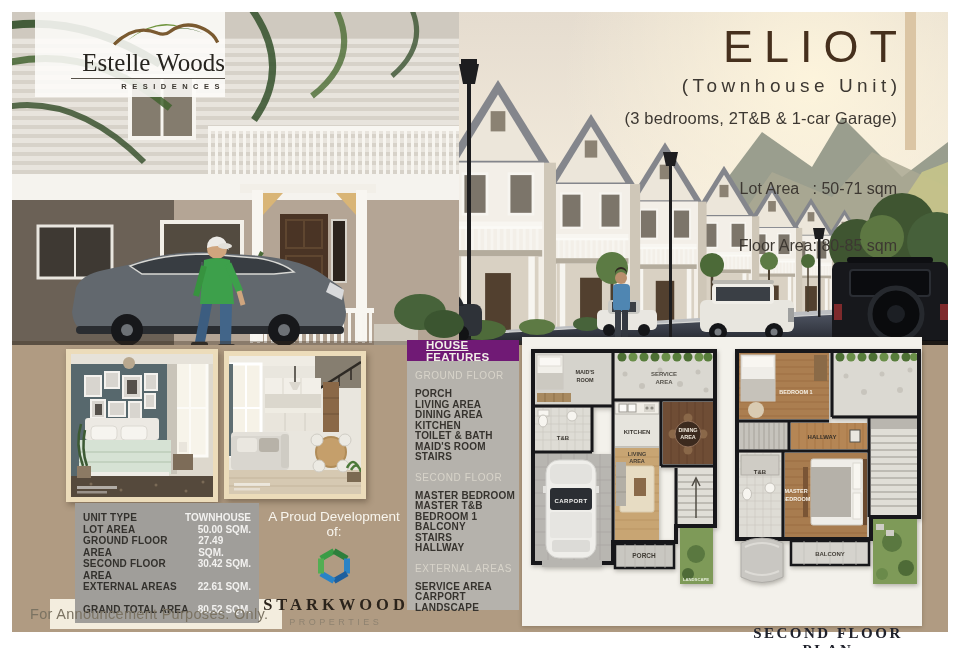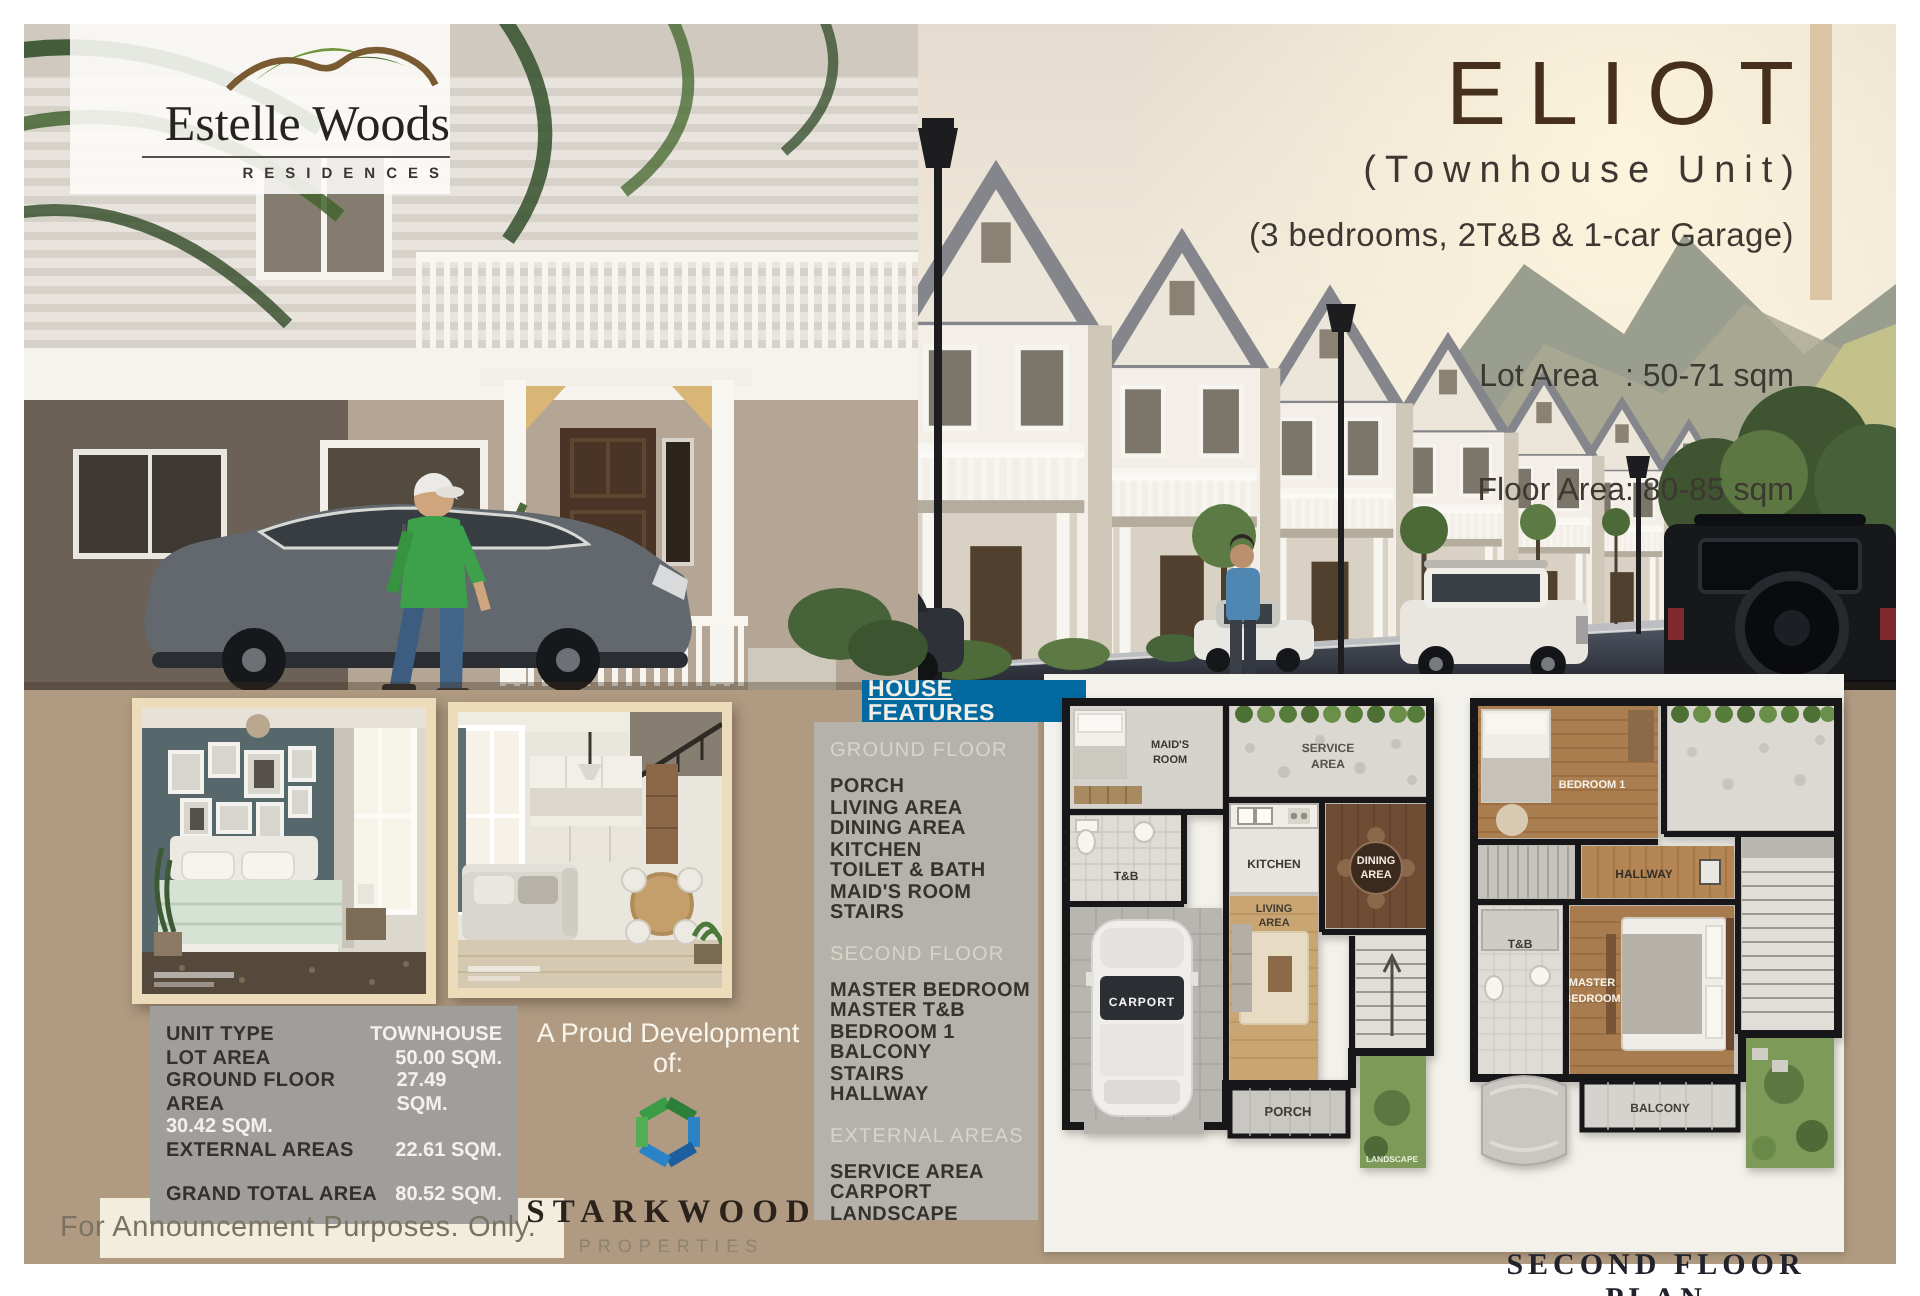--- a/index.html
+++ b/index.html
@@ -41,22 +41,22 @@
   .announce-text{position:absolute;left:30px;top:606px;font-size:14.5px;color:#7b7362;z-index:4;letter-spacing:0.3px;}
 
   
   .developer{position:absolute;left:260px;top:509px;width:148px;text-align:center;z-index:3;}
   .dev-line{font-size:13.5px;color:#f8f5ed;}
   .dev-mark{margin:7px auto 0;}
   .dev-name{font-family:"Liberation Serif",serif;font-size:16.5px;font-weight:bold;letter-spacing:4px;margin-right:-4px;color:#2b231b;margin-top:3px;}
   .dev-type{font-size:9px;letter-spacing:3.5px;margin-right:-3.5px;color:#8e8270;margin-top:2px;text-align:center;}
 
   
-  .feat-header{position:absolute;left:407px;top:340px;width:112px;height:21px;background:#0369a1;z-index:3;
-               display:flex;align-items:center;padding-left:3px;box-sizing:border-box;margin-left:24px;}
+  .feat-header{position:absolute;left:407px;top:340px;width:112px;height:21px;background:#701a75;z-index:3;
+               display:flex;align-items:center;padding-left:19px;box-sizing:border-box;}
   .feat-header span{font-size:11.5px;font-weight:bold;color:#f2efe8;text-decoration:underline;letter-spacing:0.3px;}
   .feat-panel{position:absolute;left:407px;top:361px;width:112px;height:249px;background:#b5b2ac;
               padding:9px 0 0 8px;box-sizing:border-box;z-index:3;}
   .feat-title{font-size:10px;color:#d8d4ca;letter-spacing:0.6px;margin:9px 0 8px;}
   .feat-title.first{margin-top:0;}
   .feat-item{font-size:10px;font-weight:bold;color:#36332e;line-height:10.5px;letter-spacing:0.2px;}
 
   
   .plans-panel{position:absolute;left:522px;top:337px;width:400px;height:289px;background:#f3f1eb;z-index:2;
                box-shadow:0 1px 4px rgba(60,45,25,.3);}
@@ -423,20 +423,21 @@
       </div>
     <div class="spec-row">
         <span class="spec-label">LOT AREA</span>
         <span class="spec-value">50.00 SQM.</span>
       </div>
     <div class="spec-row">
         <span class="spec-label">GROUND FLOOR AREA</span>
         <span class="spec-value">27.49 SQM.</span>
       </div>
     <div class="spec-row">
+        <span class="spec-label">SECOND FLOOR AREA</span>
         <span class="spec-value">30.42 SQM.</span>
       </div>
     <div class="spec-row">
         <span class="spec-label">EXTERNAL AREAS</span>
         <span class="spec-value">22.61 SQM.</span>
       </div>
     <div class="spec-row total">
         <span class="spec-label">GRAND TOTAL AREA</span>
         <span class="spec-value">80.52 SQM.</span>
       </div>

